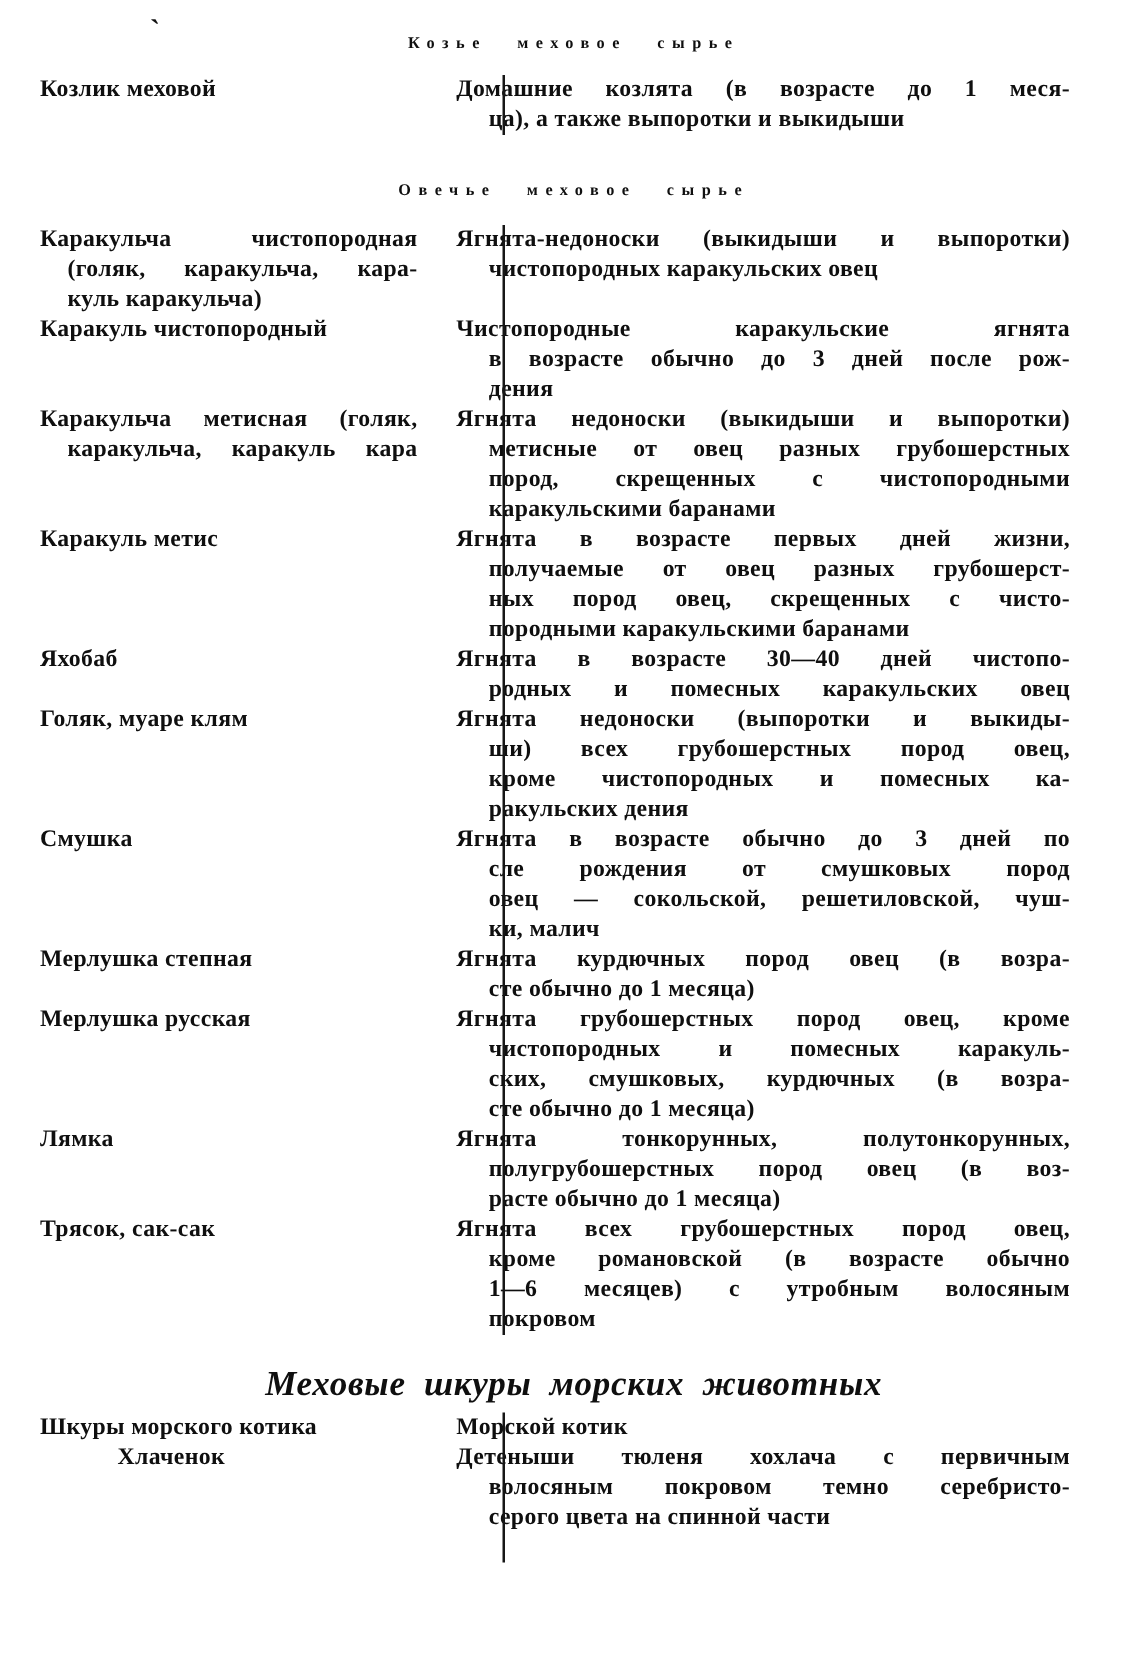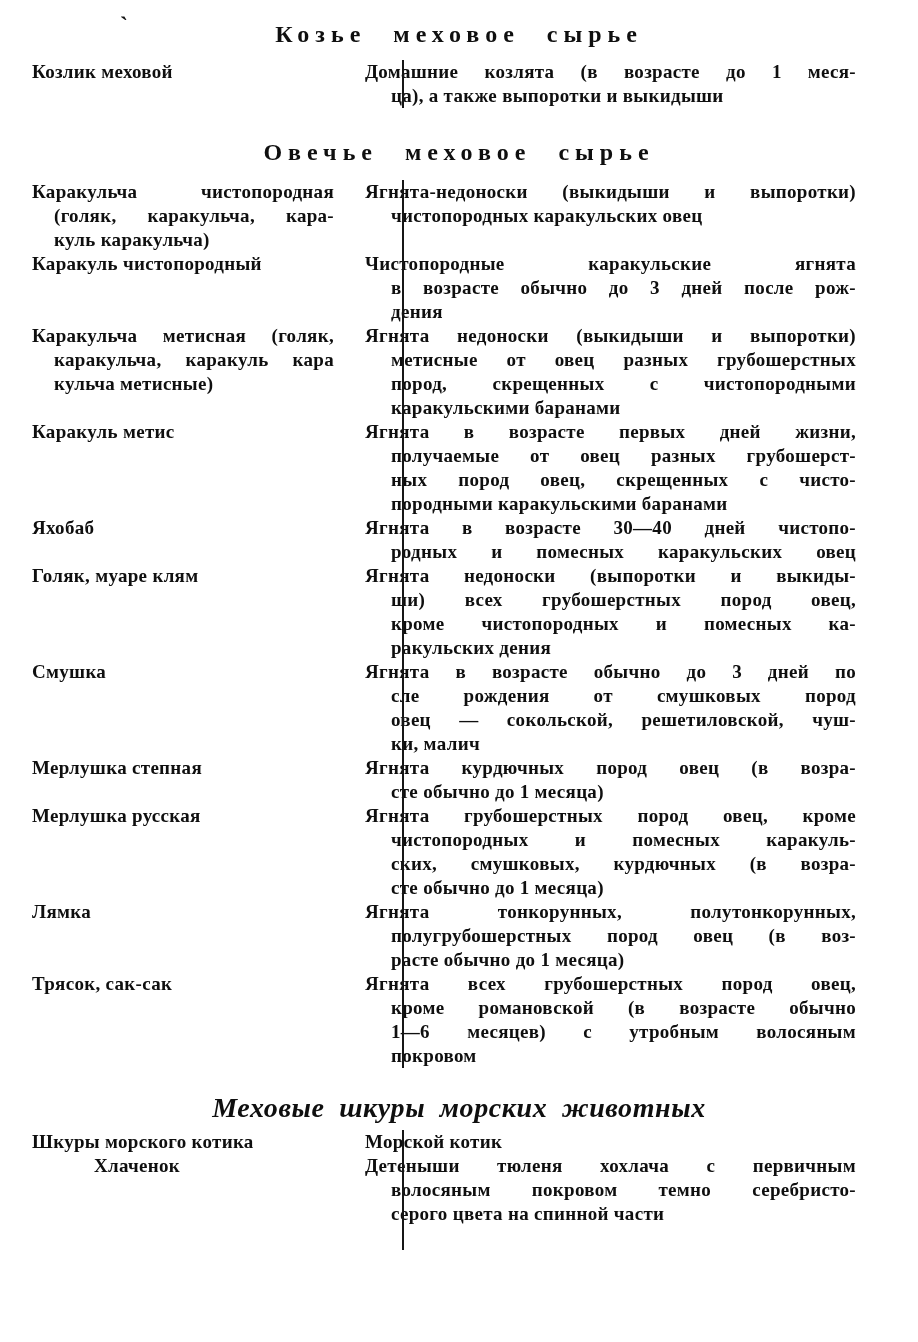--- a/index.html
+++ b/index.html
@@ -29,21 +29,21 @@
     font-size: 24px;
     font-weight: 700;
     color: #111;
   }
   .sec-title {
     text-align: center;
     line-height: 28px;
     white-space: nowrap;
   }
   .sec-title.spaced {
-    font-size: 24px;
+    font-size: 13px;
     letter-spacing: 6px;
     word-spacing: 15px;
     font-weight: 700;
   }
   .sec-title.italic {
     font-style: italic;
     font-size: 28px;
     letter-spacing: 0.6px;
     word-spacing: 7px;
     font-weight: 700;
@@ -134,21 +134,20 @@
           <div class="cell def">
             <div class="line j">Чистопородные каракульские ягнята</div>
             <div class="line cont j">в возрасте обычно до 3 дней после рож-</div>
             <div class="line cont">дения</div>
           </div>
         </div>
         <div class="row">
           <div class="cell term">
             <div class="line j">Каракульча метисная (голяк,</div>
             <div class="line cont j">каракульча, каракуль кара</div>
-            <div class="line cont">кульча метисные)</div>
           </div>
           <div class="cell def">
             <div class="line j">Ягнята недоноски (выкидыши и выпоротки)</div>
             <div class="line cont j">метисные от овец разных грубошерстных</div>
             <div class="line cont j">пород, скрещенных с чистопородными</div>
             <div class="line cont">каракульскими баранами</div>
           </div>
         </div>
         <div class="row">
           <div class="cell term">

